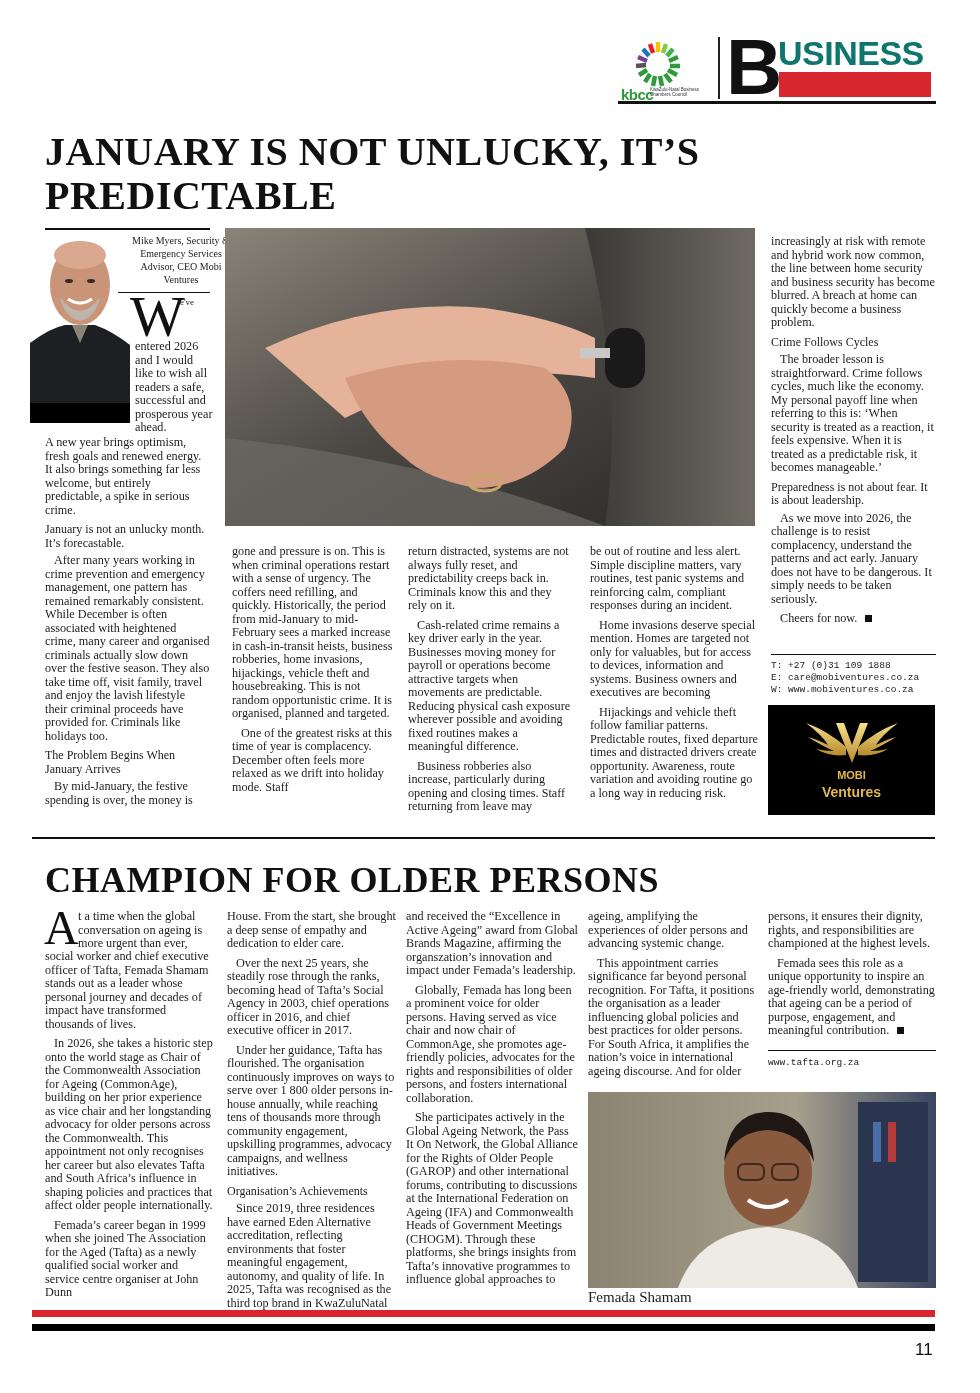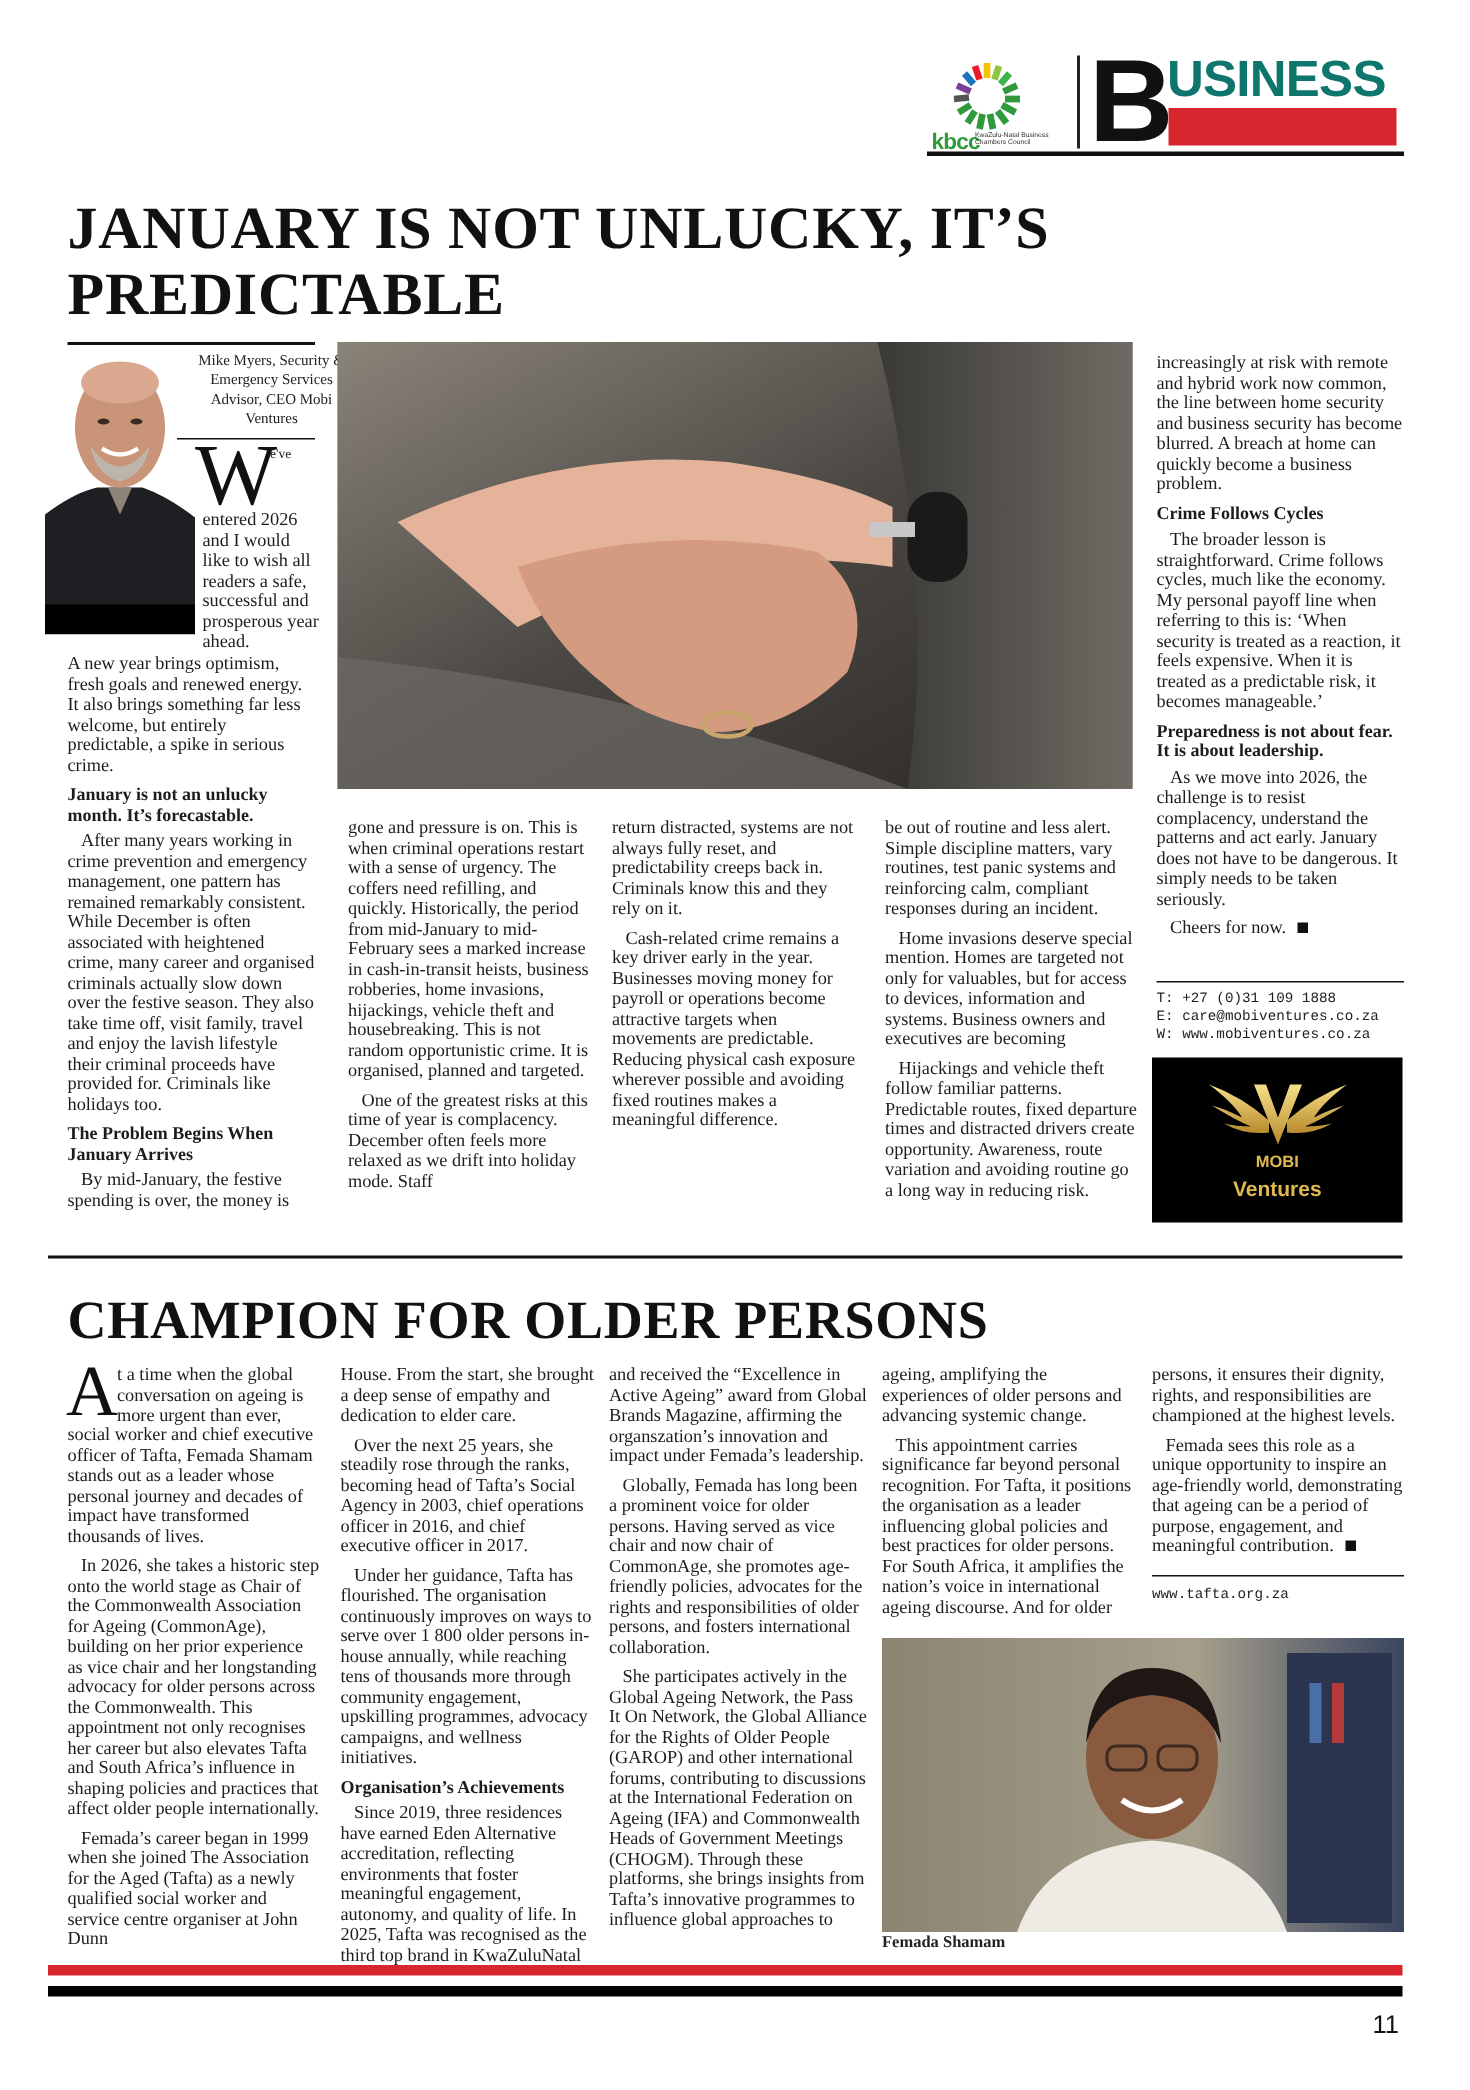--- a/index.html
+++ b/index.html
@@ -18,21 +18,21 @@
 
   
   .headline { font-family: "Liberation Serif", serif; font-weight: bold; color: #111; letter-spacing: 0.5px; }
   .h1 { left: 45px; top: 130px; font-size: 40px; line-height: 44px; width: 720px; }
   .h2 { left: 45px; top: 858px; font-size: 36px; line-height: 44px; width: 720px; }
 
   
   .col { font-size: 12.2px; line-height: 13.5px; color: #1c1c1c; }
   .col p { margin-bottom: 6px; }
   .col p.ind { text-indent: 9px; }
-  .col h4 { font-size: 12px; line-height: 13.5px; font-weight: bold; margin-bottom: 4px; }
+  .col h4 { font-size: 12px; line-height: 13.5px; font-weight: normal; margin-bottom: 4px; }
 
   .rule { background: #111; height: 1.5px; }
 
   
   .author-photo { left: 30px; top: 233px; width: 100px; height: 190px; overflow: hidden; }
   .author-caption { left: 104px; top: 234px; width: 106px; font-size: 10px; line-height: 13px; text-align: center; color: #222; margin-left: 24px; }
   .dropcap-W { left: 130px; top: 292px; font-size: 58px; line-height: 50px; color: #111; }
   .dropcap-tail { left: 170px; top: 300px; font-size: 9px; }
 
   
@@ -42,21 +42,21 @@
   .mobi-box { left: 768px; top: 705px; width: 167px; height: 110px; background: #000; }
   .mobi-text1 { left: 768px; top: 767px; width: 167px; text-align: center; font-family: "Liberation Sans", sans-serif; font-weight: bold; font-size: 11px; color: #e0b94e; line-height: 16px; }
   .mobi-text2 { left: 768px; top: 784px; width: 167px; text-align: center; font-family: "Liberation Sans", sans-serif; font-weight: bold; font-size: 14px; color: #e0b94e; line-height: 16px; }
   .contact { font-size: 9.5px; line-height: 12px; color: #222; font-family: Liberation Mono, monospace; }
 
   .section-rule { left: 32px; top: 837px; width: 903px; height: 1.5px; background: #111; }
 
   
   .dropcap-A { left: 44px; top: 909px; font-size: 48px; line-height: 38px; color: #111; }
   .femada-photo { left: 588px; top: 1092px; width: 348px; height: 196px; overflow: hidden; background: #7c7666; }
-  .femada-caption { left: 588px; top: 1289px; font-size: 11px; color: #222; font-weight: bold; }
+  .femada-caption { left: 588px; top: 1289px; font-size: 15px; color: #222; }
 
   .footer-red { left: 32px; top: 1310px; width: 903px; height: 7px; background: #d7262e; }
   .footer-black { left: 32px; top: 1324px; width: 903px; height: 7px; background: #000; }
   .page-num { left: 915px; top: 1340px; font-family: "Liberation Sans", sans-serif; font-size: 17px; color: #111; }
 
   .end-mark { display: inline-block; width: 7px; height: 7px; background: #111; margin-left: 8px; vertical-align: 0px; }
 </style>
 </head>
 <body>
 
@@ -151,20 +151,21 @@
 </div>
 
 <div class="abs col" style="left:232px; top:545px; width:165px;">
   <p>gone and pressure is on. This is when criminal operations restart with a sense of urgency. The coffers need refilling, and quickly. Historically, the period from mid-January to mid-February sees a marked increase in cash-in-transit heists, business robberies, home invasions, hijackings, vehicle theft and housebreaking. This is not random opportunistic crime. It is organised, planned and targeted.</p>
   <p class="ind">One of the greatest risks at this time of year is complacency. December often feels more relaxed as we drift into holiday mode. Staff</p>
 </div>
 
 <div class="abs col" style="left:408px; top:545px; width:165px;">
   <p>return distracted, systems are not always fully reset, and predictability creeps back in. Criminals know this and they rely on it.</p>
   <p class="ind">Cash-related crime remains a key driver early in the year. Businesses moving money for payroll or operations become attractive targets when movements are predictable. Reducing physical cash exposure wherever possible and avoiding fixed routines makes a meaningful difference.</p>
+  <p class="ind">Business robberies also increase, particularly during opening and closing times. Staff returning from leave may</p>
 </div>
 
 <div class="abs col" style="left:590px; top:545px; width:168px;">
   <p>be out of routine and less alert. Simple discipline matters, vary routines, test panic systems and reinforcing calm, compliant responses during an incident.</p>
   <p class="ind">Home invasions deserve special mention. Homes are targeted not only for valuables, but for access to devices, information and systems. Business owners and executives are becoming</p>
   <p class="ind">Hijackings and vehicle theft follow familiar patterns. Predictable routes, fixed departure times and distracted drivers create opportunity. Awareness, route variation and avoiding routine go a long way in reducing risk.</p>
 </div>
 
 <div class="abs col" style="left:771px; top:235px; width:166px;">
   <p>increasingly at risk with remote and hybrid work now common, the line between home security and business security has become blurred. A breach at home can quickly become a business problem.</p>

